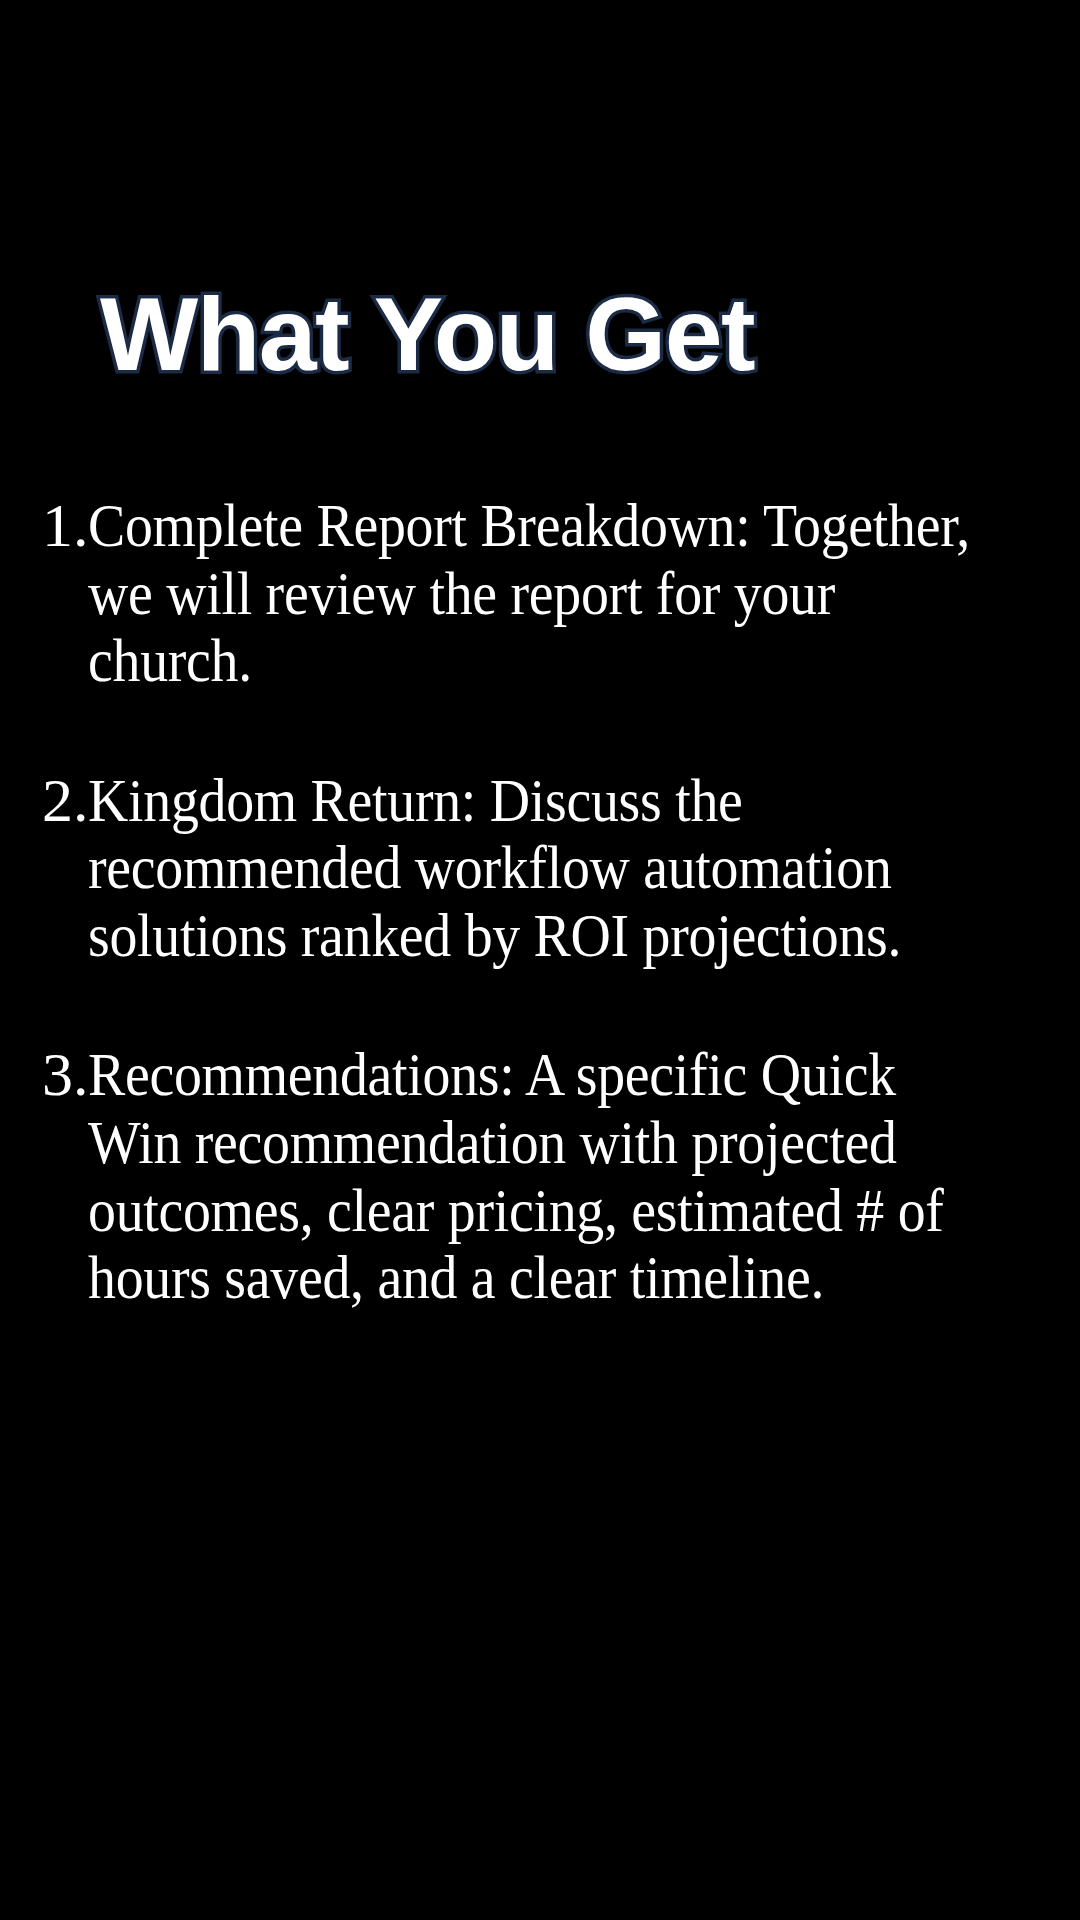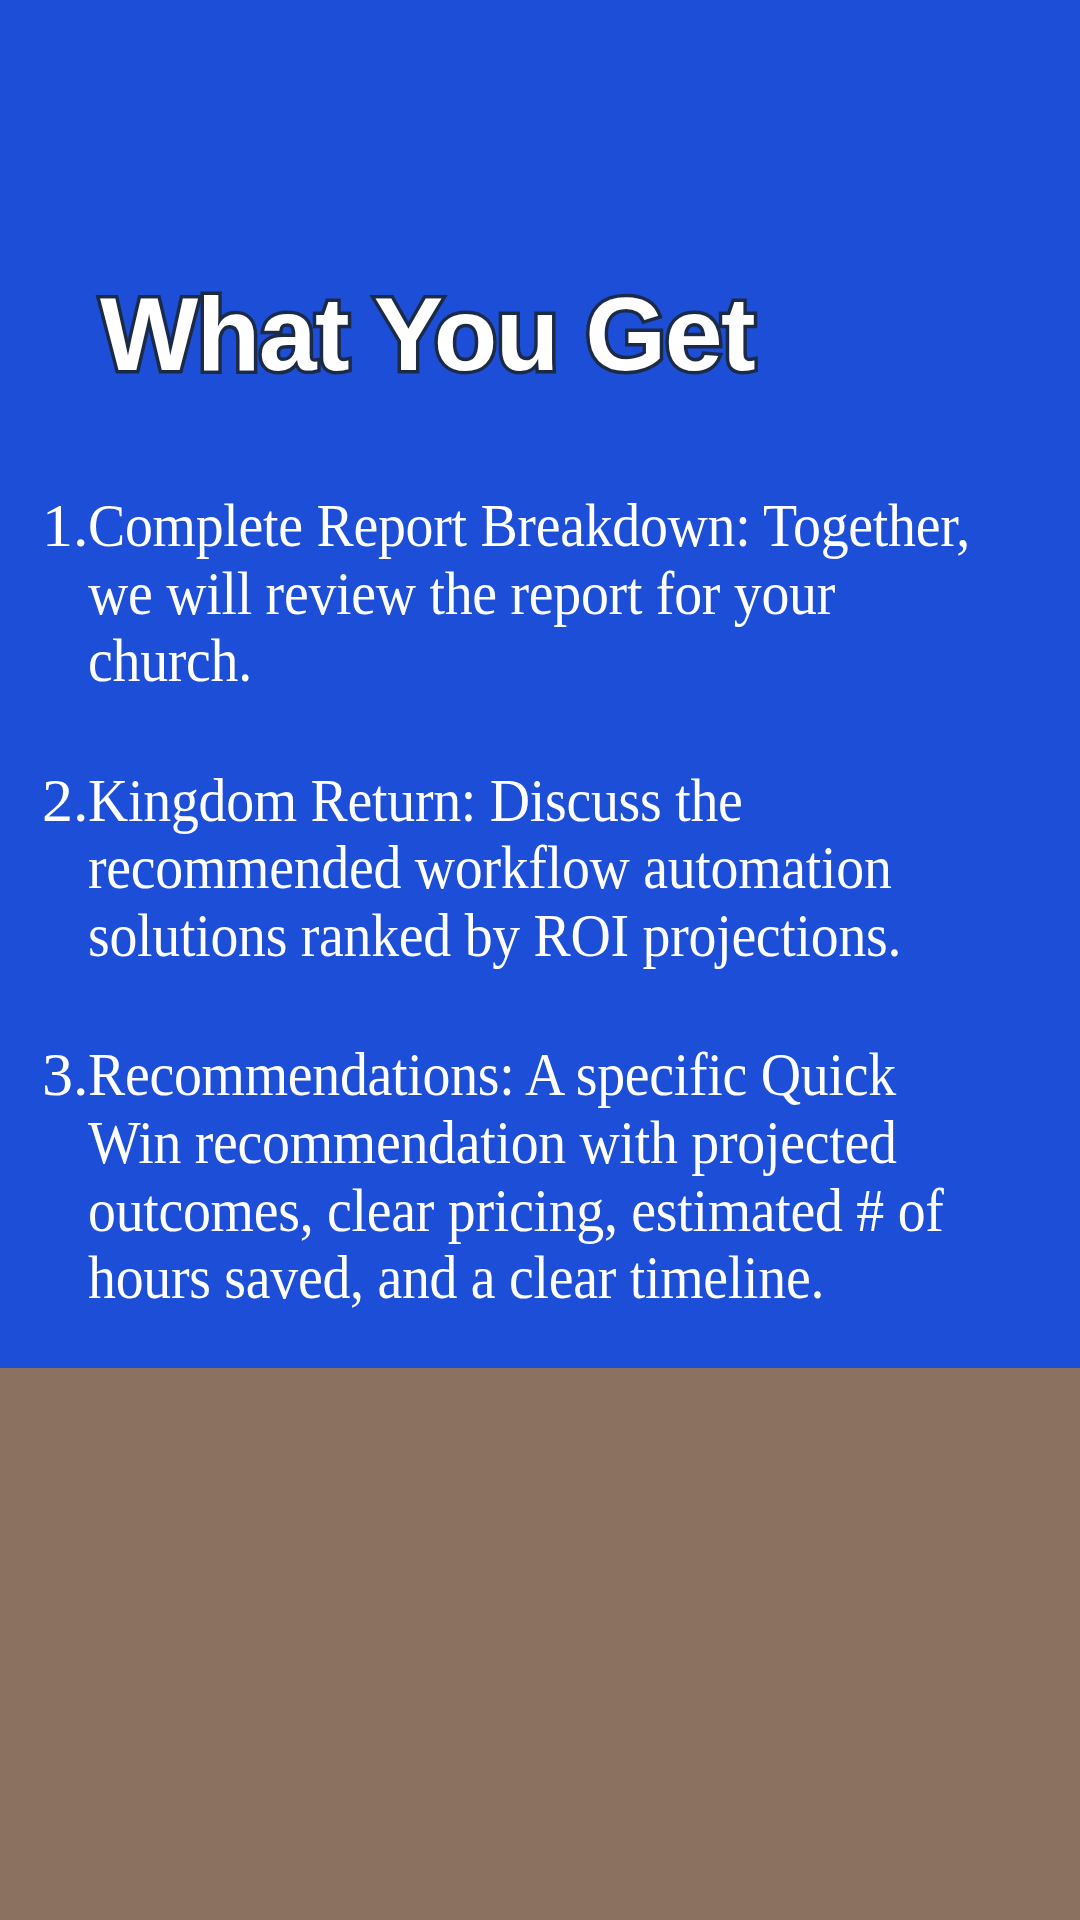--- a/index.html
+++ b/index.html
@@ -12,22 +12,22 @@
     height: 1920px;
     overflow: hidden;
     background: #8b7260;
     font-family: "Liberation Serif", "DejaVu Serif", serif;
     -webkit-font-smoothing: antialiased;
   }
 
   .slide {
     position: relative;
     width: 1080px;
-    height: 1368px;
-    background: #1d4ed8;
+    height: 1920px;
+    background: #000000;
     box-sizing: border-box;
   }
 
   
   .title-block {
     position: absolute;
     left: 100px;
     top: 282px;
     width: 900px;
   }

